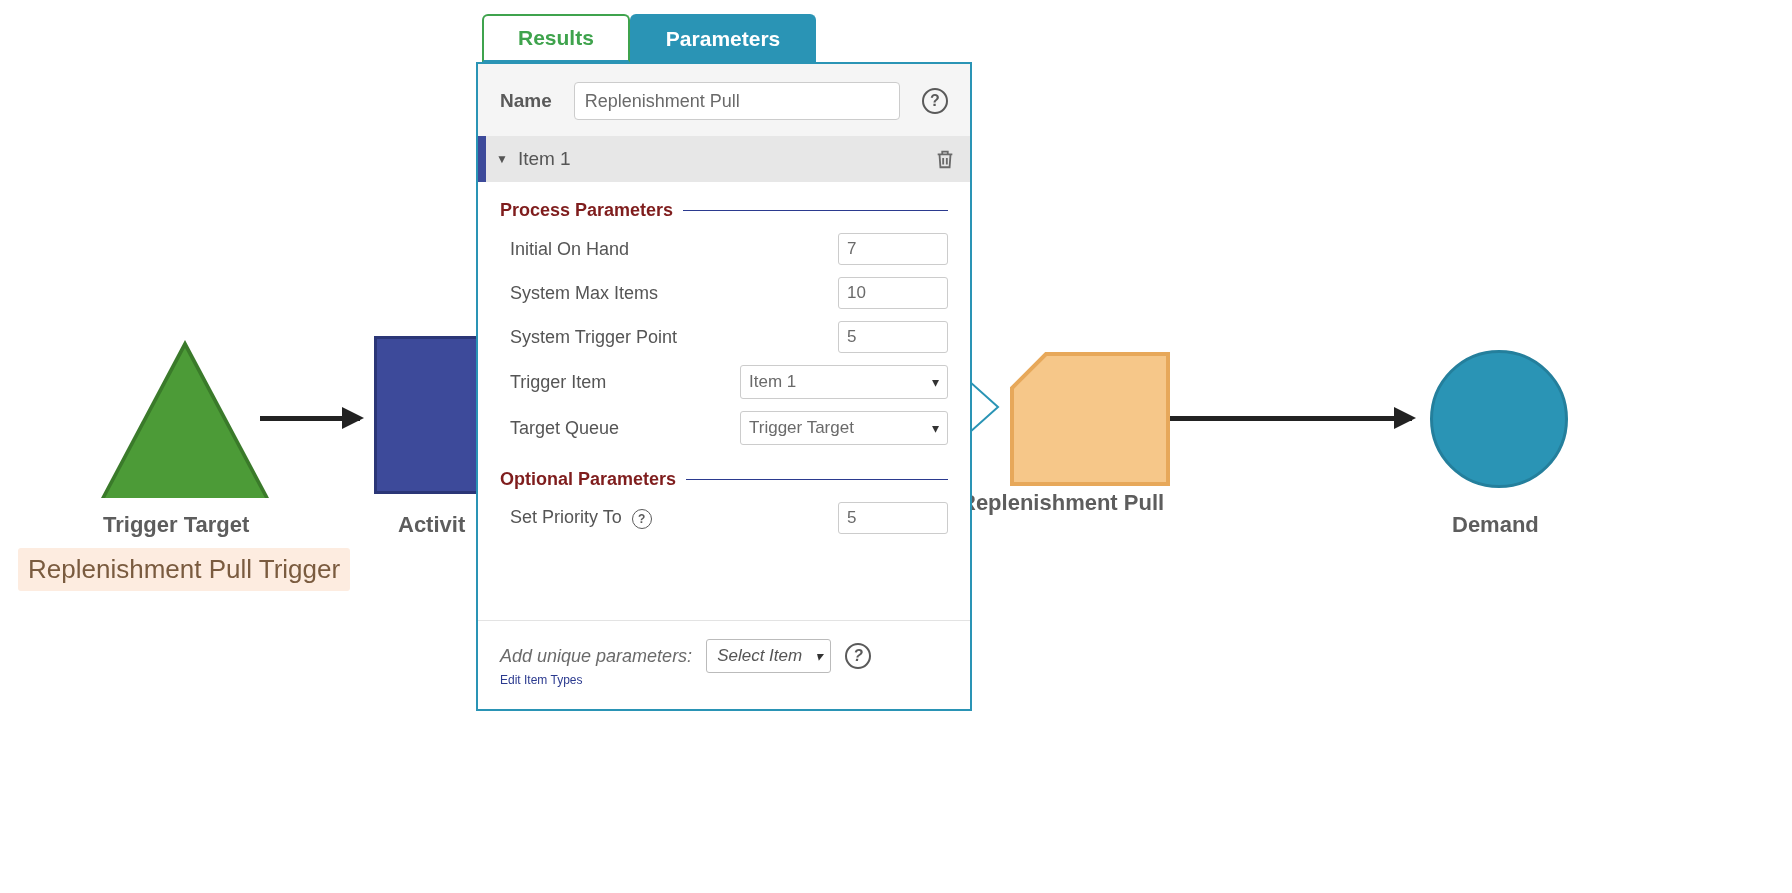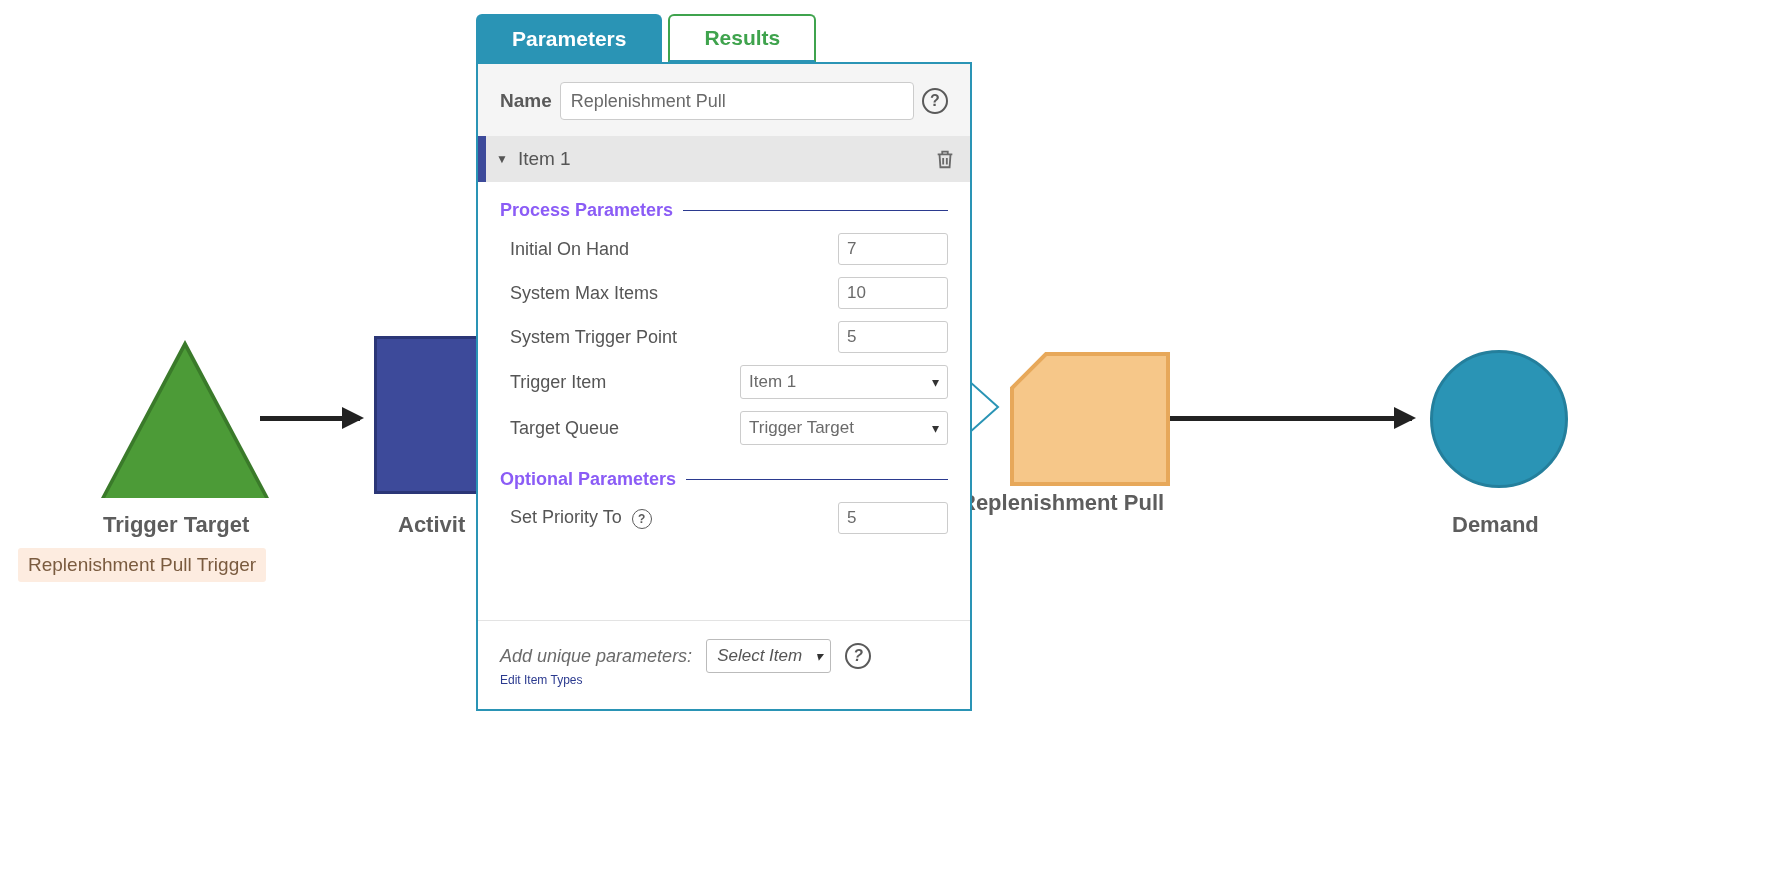--- a/index.html
+++ b/index.html
@@ -66,21 +66,21 @@
     font-size: 22px;
     font-weight: 600;
     color: #5d5d5d;
     text-align: center;
     white-space: nowrap;
   }
   .badge {
     position: absolute;
     background: #fdece0;
     color: #7a5b3f;
-    font-size: 19px;
+    font-size: 26px;
     padding: 6px 10px;
     border-radius: 3px;
     white-space: nowrap;
   }
   .arrow {
     position: absolute;
     height: 5px;
     background: #222;
   }
   .arrow::after {
@@ -132,21 +132,21 @@
     width: 496px;
     border: 2px solid #2a94b5;
     background: #fff;
     padding: 0;
   }
   .panel-top {
     background: #f5f5f5;
     padding: 18px 22px 16px 22px;
     display: flex;
     align-items: center;
-    gap: 8px;
+    gap: 22px;
   }
   .label {
     color: #5a5a5a;
     font-size: 19px;
     font-weight: 600;
   }
   .txt-input {
     flex: 1;
     border: 1px solid #ccc;
     border-radius: 4px;
@@ -187,21 +187,21 @@
   .trash {
     width: 22px; height: 24px;
     cursor:pointer;
   }
   .trash svg{width:100%;height:100%;}
   .section-head {
     display:flex;
     align-items:center;
     gap:10px;
     padding: 18px 22px 6px 22px;
-    color: #8b5cf6;
+    color: #7f1d1d;
     font-weight: 600;
     font-size: 18px;
   }
   .section-head .line {
     flex:1; height:1px; background:#2b3a8f;
   }
   .param-row {
     display:flex;
     align-items:center;
     padding: 6px 22px;
@@ -311,25 +311,25 @@
   <div class="node-label" style="left:1452px; top:512px;">Demand</div>
 
   <div class="speech-pointer">
     <svg viewBox="0 0 30 50">
         <polygon points="0,0 28,25 0,50" fill="#fff" stroke="#2a94b5" stroke-width="2"></polygon>
       </svg>
   </div>
 
   <div class="panel-wrap">
     <div class="tabs">
+      <div class="tab inactive">
+          <span>Results</span>
+        </div>
       <div class="tab active">
           <span>Parameters</span>
-        </div>
-      <div class="tab inactive">
-          <span>Results</span>
         </div>
     </div>
     <div class="panel">
 
       <div class="panel-top">
         <span class="label">Name</span>
         <input class="txt-input" value="Replenishment Pull" style="">
         <span class="help">?</span>
       </div>
 

